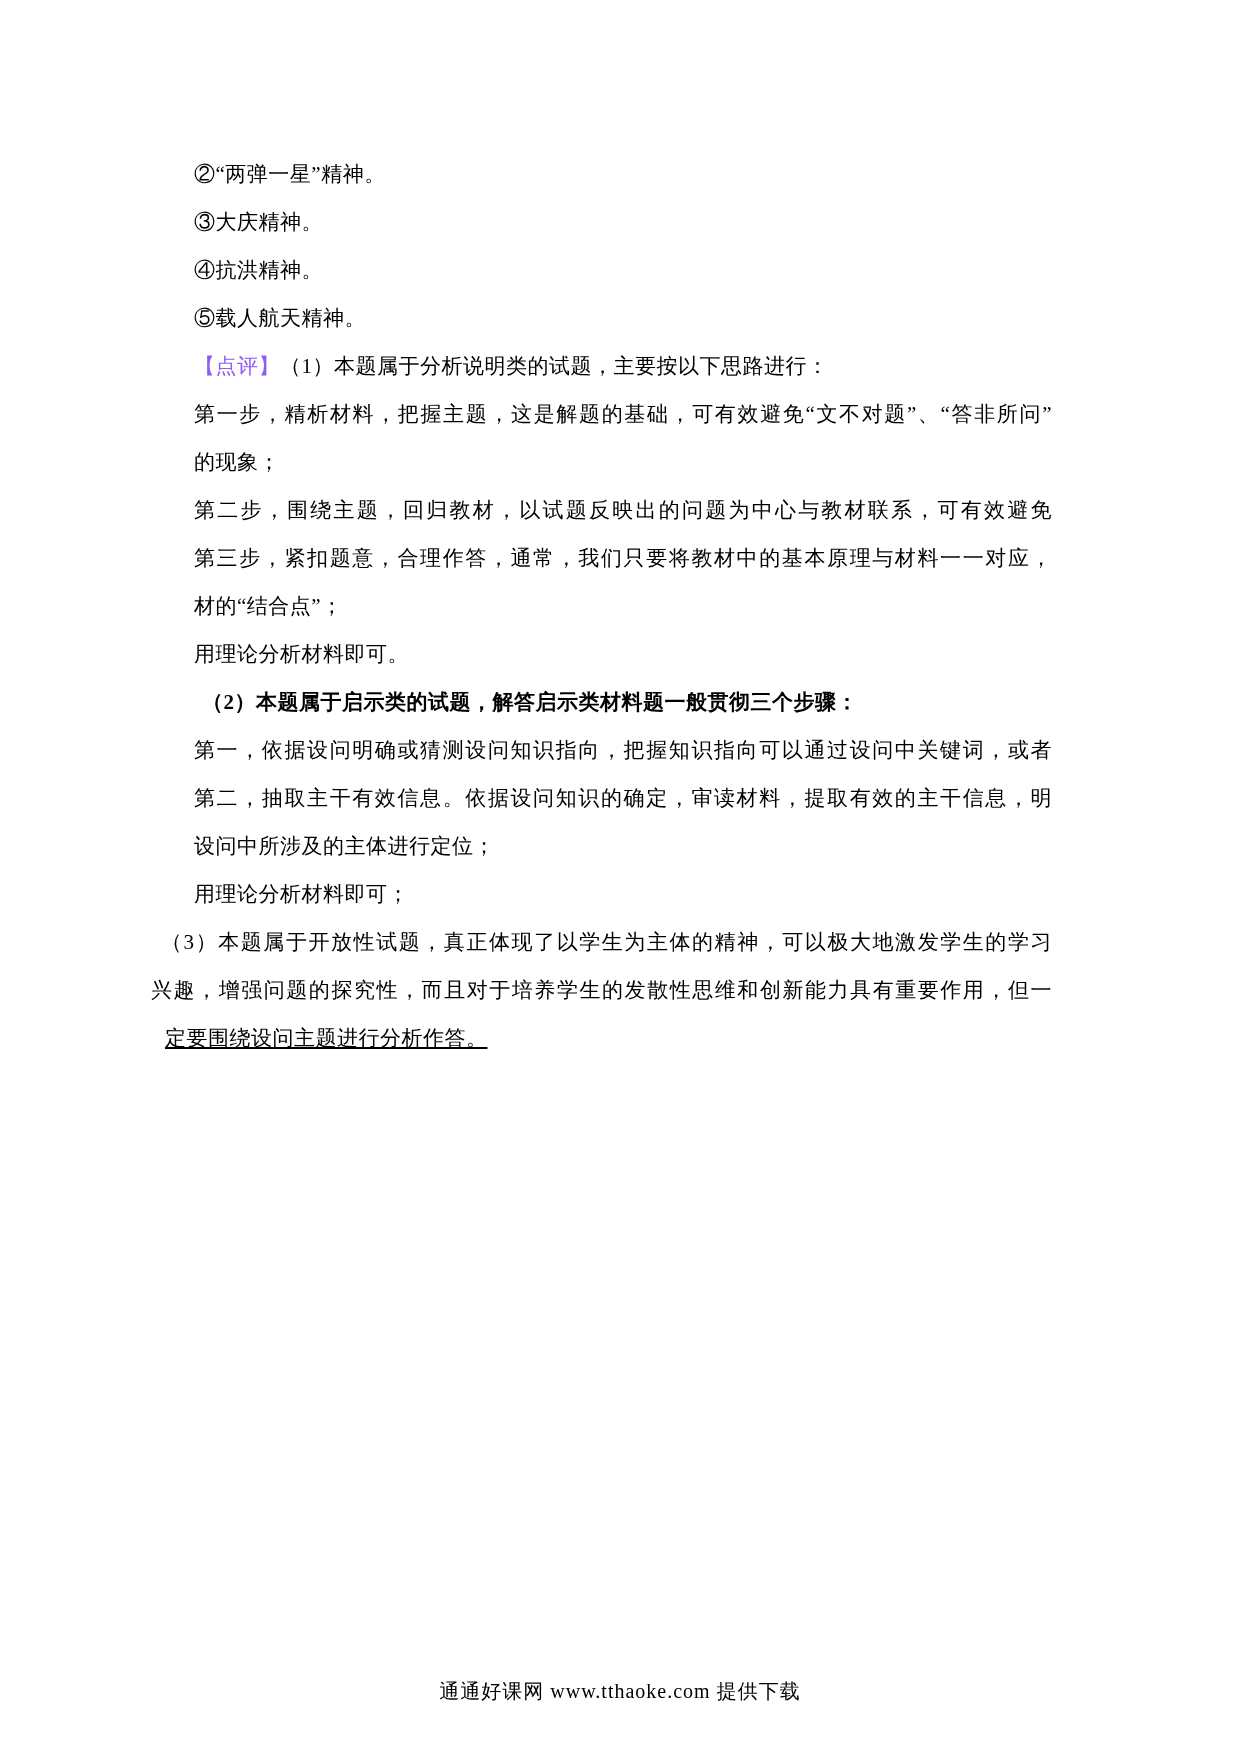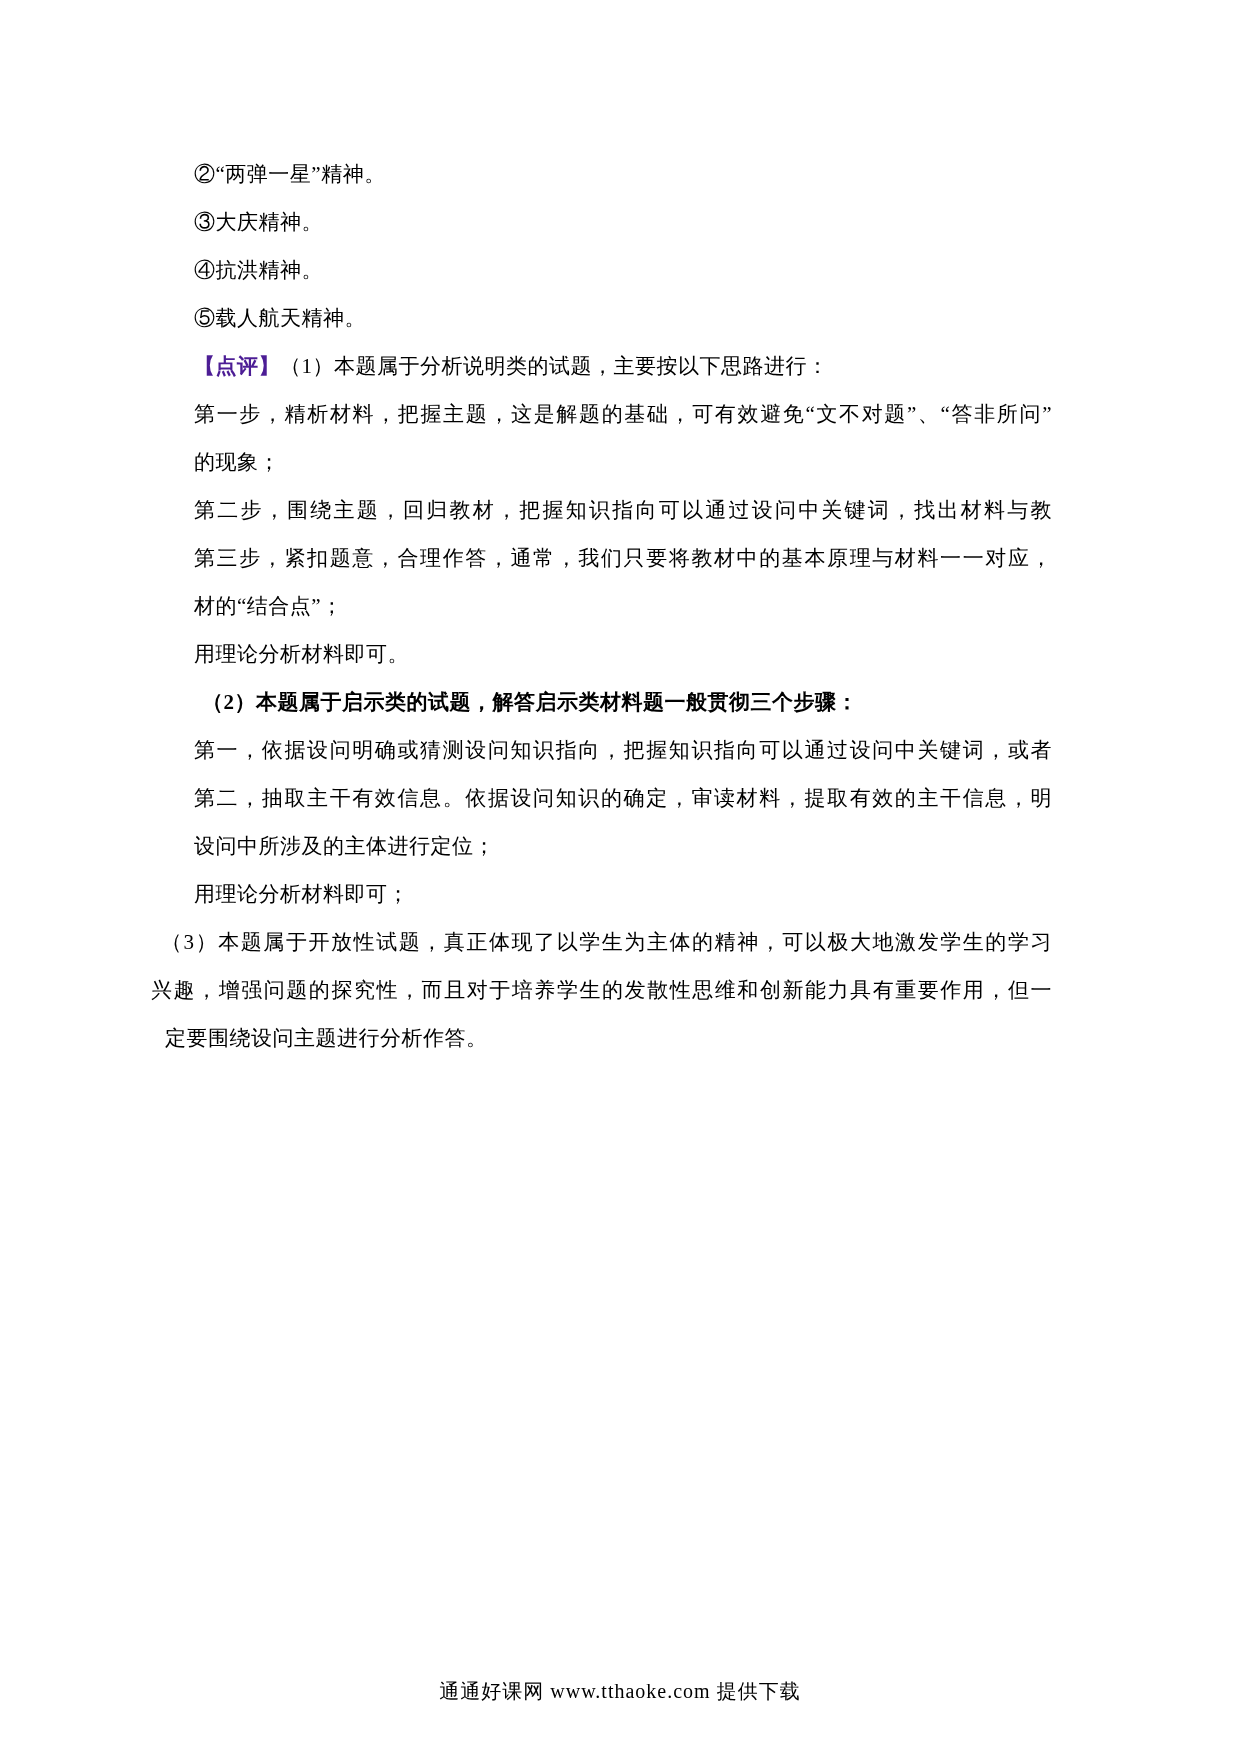--- a/index.html
+++ b/index.html
@@ -39,22 +39,21 @@
     text-align: left;
   }
   .line.j {
     white-space: normal;
     text-align: justify;
     text-align-last: justify;
     height: 48px;
     overflow: hidden;
   }
   .blue {
-    color: #4c1d95;
-    font-weight: bold;
+    color: #8b5cf6;
   }
   .footer {
     position: absolute;
     left: 0;
     top: 1678px;
     width: 1240px;
     text-align: center;
     font-size: 20px;
     color: #000000;
     letter-spacing: 1px;
@@ -65,27 +64,27 @@
 
 <div class="page">
   <div class="doc-body">
       <div class="line">②“两弹一星”精神。</div>
       <div class="line">③大庆精神。</div>
       <div class="line">④抗洪精神。</div>
       <div class="line">⑤载人航天精神。</div>
       <div class="line"><span class="blue">【点评】</span>（1）本题属于分析说明类的试题，主要按以下思路进行：</div>
       <div class="line j">第一步，精析材料，把握主题，这是解题的基础，可有效避免“文不对题”、“答非所问”</div>
       <div class="line">的现象；</div>
-      <div class="line j">第二步，围绕主题，回归教材，把握知识指向可以通过设问中关键词，找出材料与教</div>
+      <div class="line j">第二步，围绕主题，回归教材，以试题反映出的问题为中心与教材联系，可有效避免</div>
       <div class="line j">第三步，紧扣题意，合理作答，通常，我们只要将教材中的基本原理与材料一一对应，</div>
       <div class="line">材的“结合点”；</div>
       <div class="line">用理论分析材料即可。</div>
       <div class="line" style="margin-left: 8px; font-weight: bold;">（2）本题属于启示类的试题，解答启示类材料题一般贯彻三个步骤：</div>
       <div class="line j">第一，依据设问明确或猜测设问知识指向，把握知识指向可以通过设问中关键词，或者</div>
       <div class="line j">第二，抽取主干有效信息。依据设问知识的确定，审读材料，提取有效的主干信息，明</div>
       <div class="line">设问中所涉及的主体进行定位；</div>
       <div class="line">用理论分析材料即可；</div>
       <div class="line j" style="margin-left: -33px;">（3）本题属于开放性试题，真正体现了以学生为主体的精神，可以极大地激发学生的学习</div>
       <div class="line j" style="margin-left: -43px;">兴趣，增强问题的探究性，而且对于培养学生的发散性思维和创新能力具有重要作用，但一</div>
-      <div class="line" style="margin-left: -29px;">定要围绕设问主题进行分析作答。</div>
+      <div class="line" style="margin-left: -29px; text-decoration: underline;">定要围绕设问主题进行分析作答。</div>
     </div>
   <div class="footer">通通好课网  www.tthaoke.com  提供下载</div>
 </div>
 
 </body></html>

